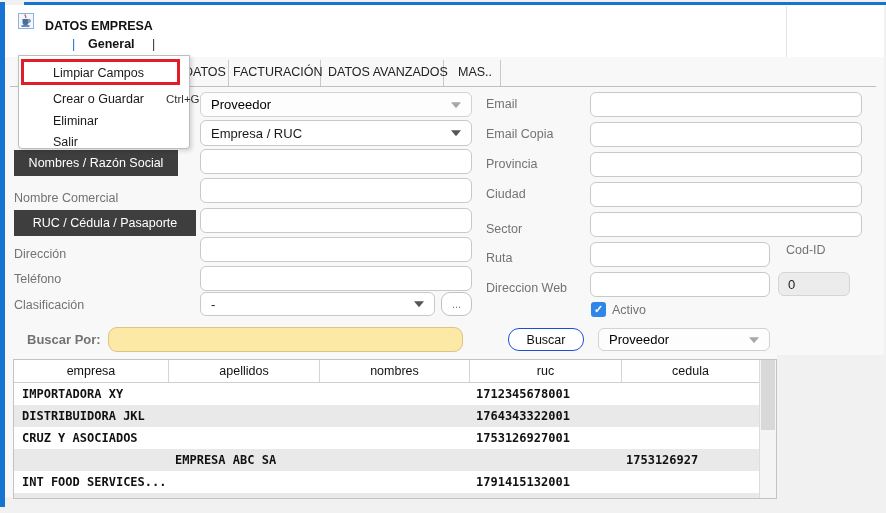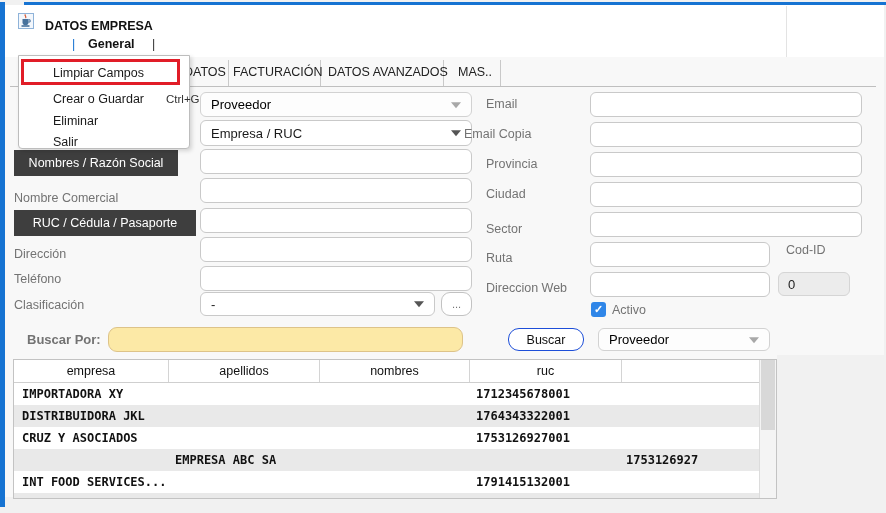--- a/index.html
+++ b/index.html
@@ -135,21 +135,21 @@
   <div class="lbl" style="left:14px;top:298px;">Clasificación</div>
   <div class="combo" style="left:200px;top:292px;width:235px;height:24px;">
     <span>-</span>
     <i class="arr"></i>
   </div>
   <div class="morebtn" style="left:441px;top:292px;width:31px;height:24px;line-height:22px;">...</div>
 
   <div class="lbl" style="left:486px;top:97px;">Email</div>
   <input class="inp" style="left: 590px; top: 92px; width: 272px;" type="text">
 
-  <div class="lbl" style="left:464px;top:127px;">Email Copia</div>
+  <div class="lbl" style="left:486px;top:127px;">Email Copia</div>
   <input class="inp" style="left: 590px; top: 122px; width: 272px;" type="text">
 
   <div class="lbl" style="left:486px;top:157px;">Provincia</div>
   <input class="inp" style="left: 590px; top: 152px; width: 272px;" type="text">
 
   <div class="lbl" style="left:486px;top:187px;">Ciudad</div>
   <input class="inp" style="left: 590px; top: 182px; width: 272px;" type="text">
 
   <div class="lbl" style="left:486px;top:222px;">Sector</div>
   <input class="inp" style="left: 590px; top: 212px; width: 272px;" type="text">
@@ -174,20 +174,21 @@
     <span>Proveedor</span>
     <i class="arr"></i>
   </div>
 
   <div class="tbl">
     <div class="thead">
       <div>empresa</div>
       <div>apellidos</div>
       <div>nombres</div>
       <div>ruc</div>
+      <div>cedula</div>
     </div>
     <div class="trow">
       <div>IMPORTADORA XY</div>
       <div></div>
       <div></div>
       <div>1712345678001</div>
       <div></div>
     </div>
     <div class="trow alt">
       <div>DISTRIBUIDORA JKL</div>

